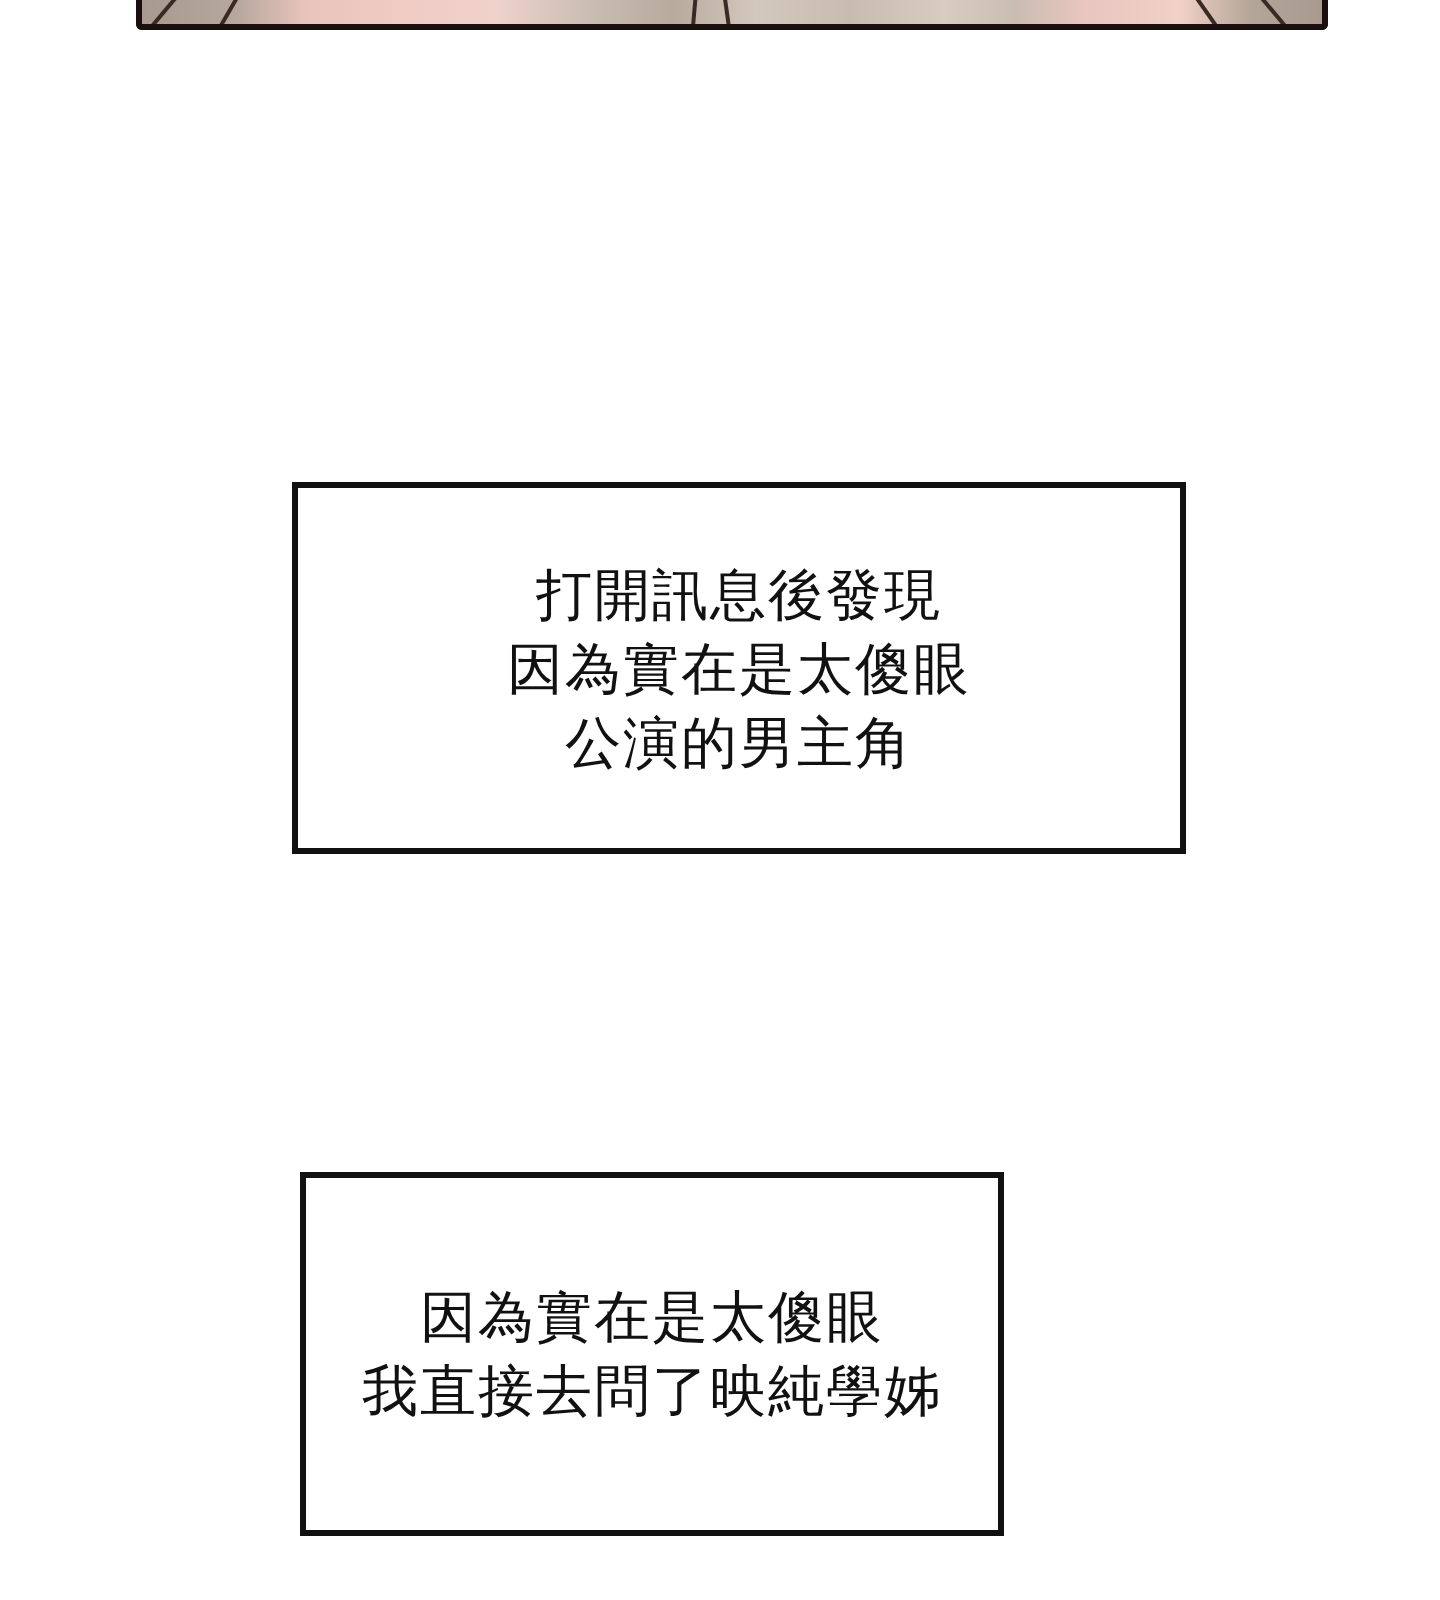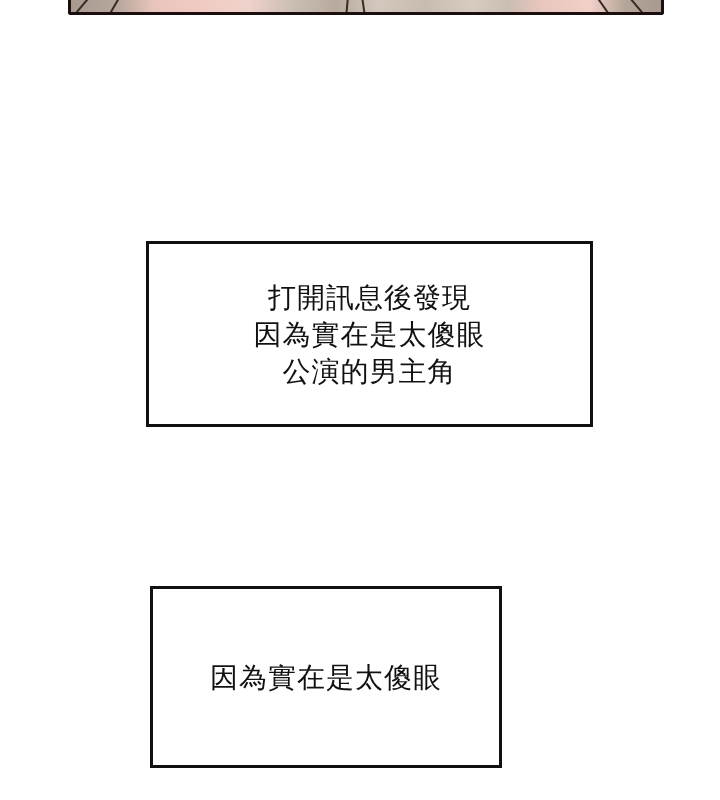--- a/index.html
+++ b/index.html
@@ -81,13 +81,14 @@
 </div>
 
 <div class="caption-box box1">
   <div class="caption-line">打開訊息後發現</div>
   <div class="caption-line">因為實在是太傻眼</div>
   <div class="caption-line">公演的男主角</div>
 </div>
 
 <div class="caption-box box2">
   <div class="caption-line">因為實在是太傻眼</div>
+  <div class="caption-line">我直接去問了映純學姊</div>
 </div>
 
 </body></html>

